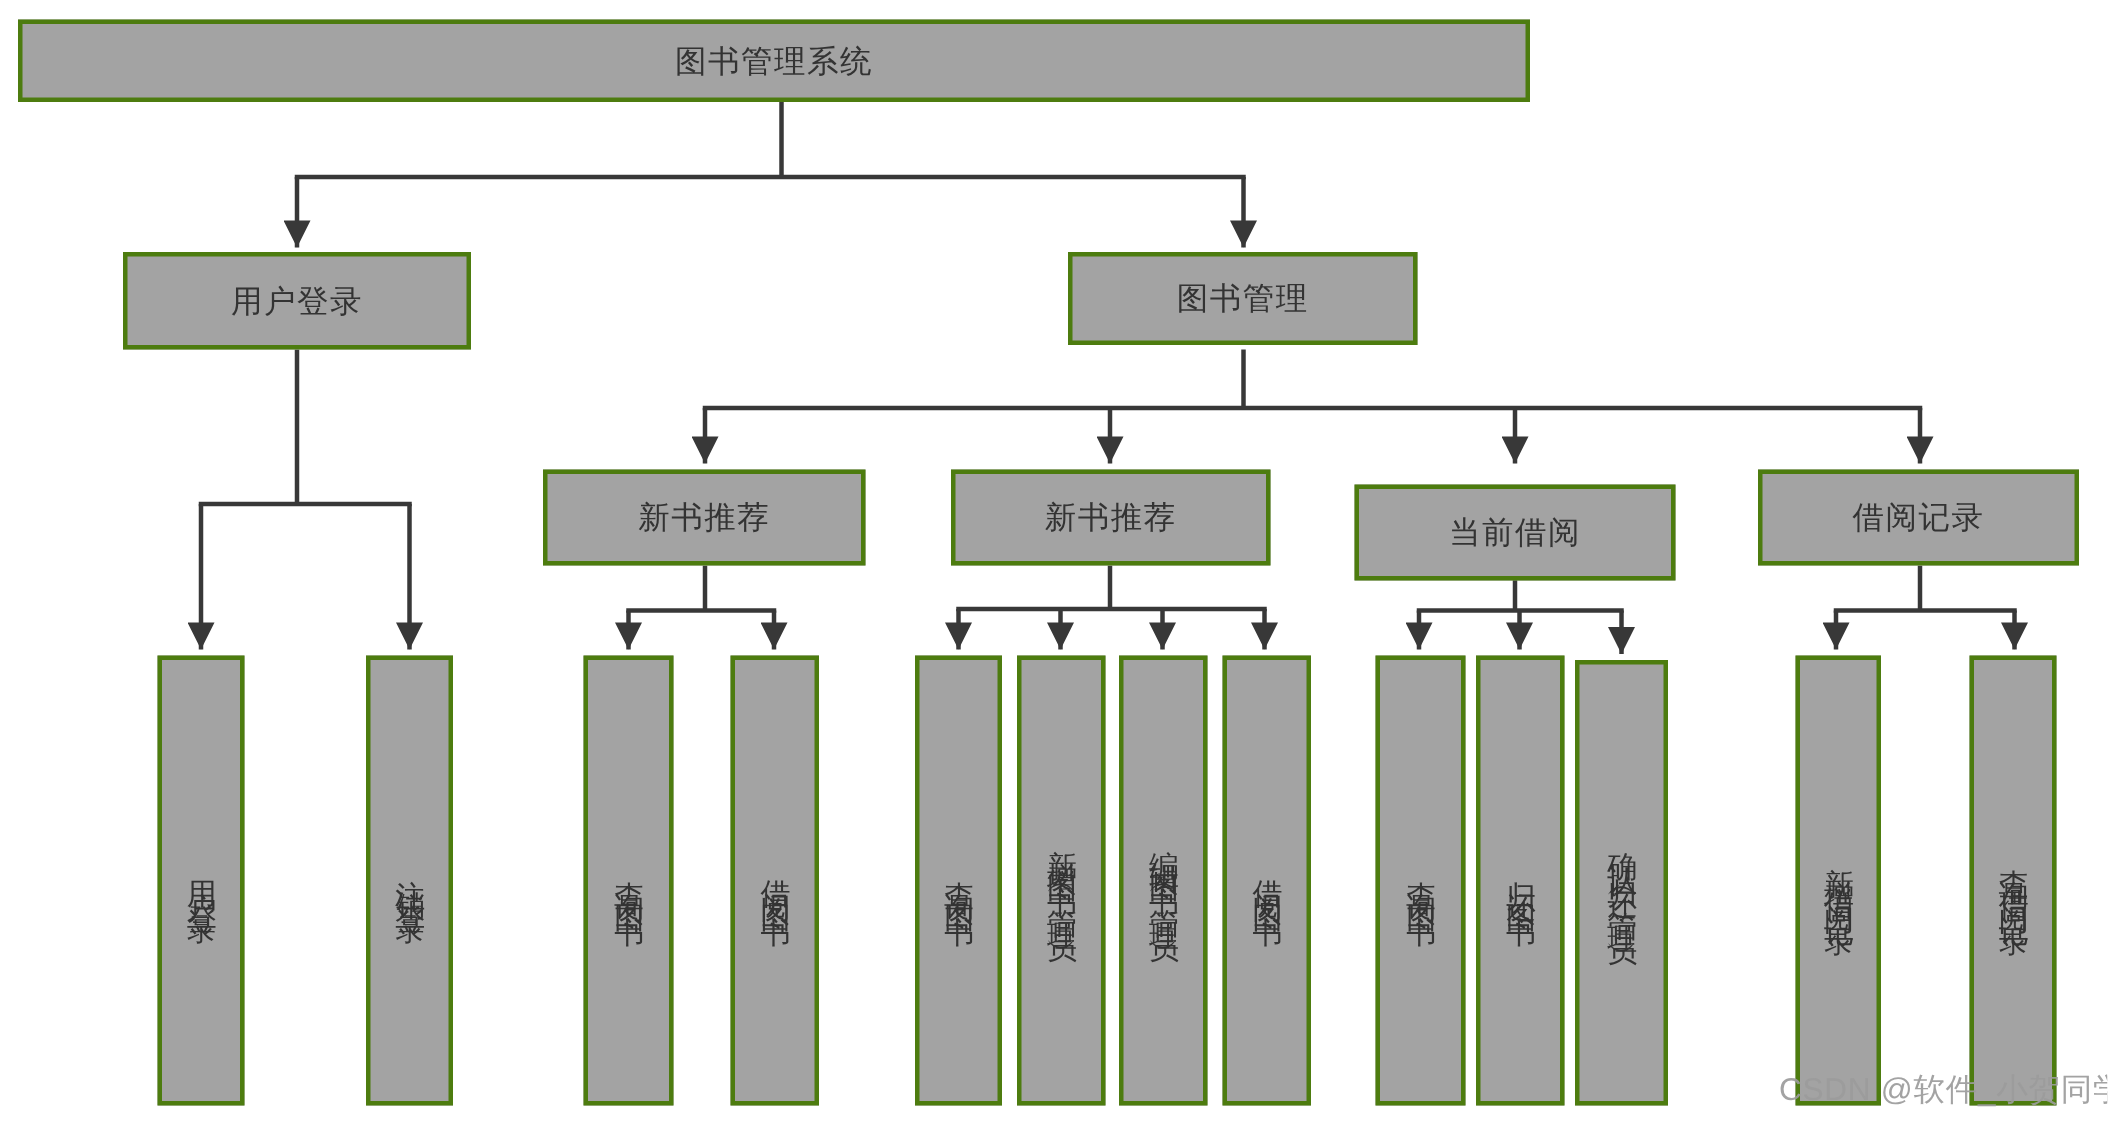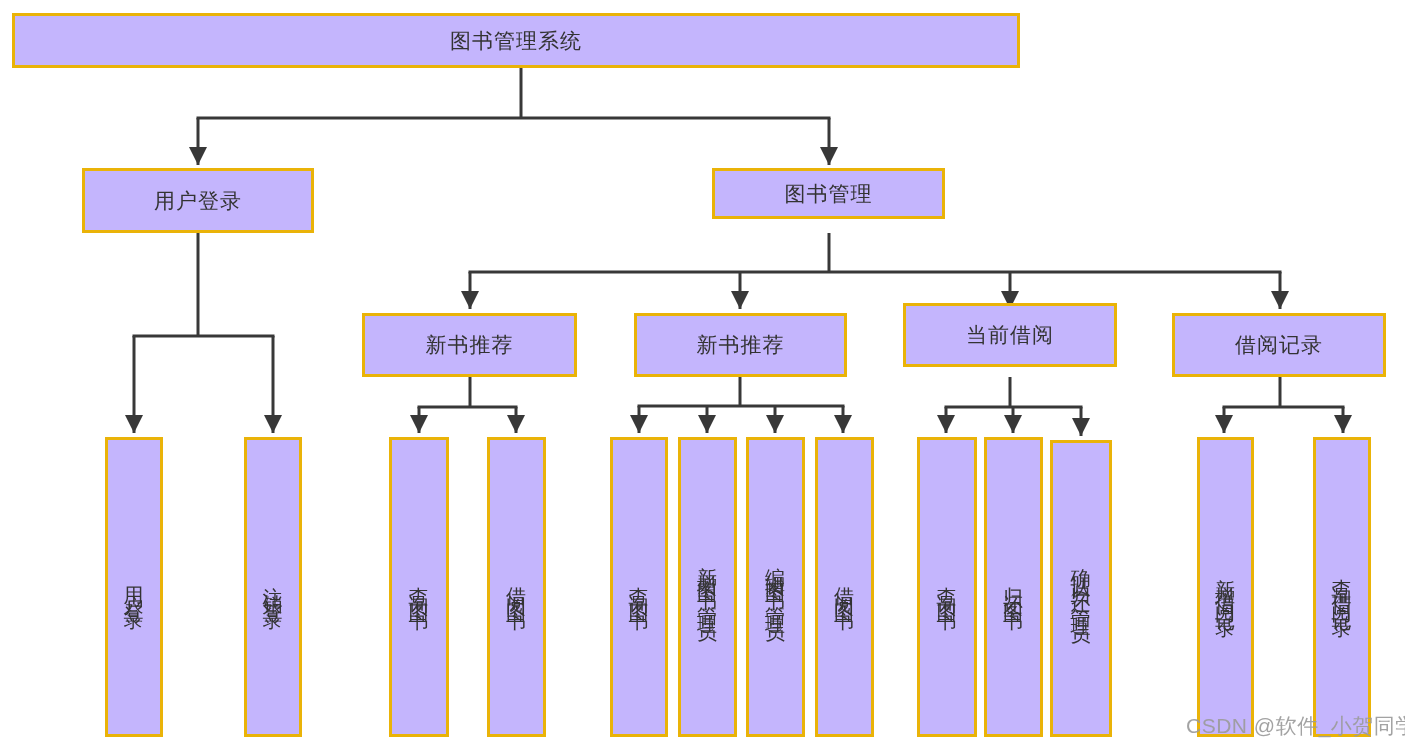--- a/index.html
+++ b/index.html
@@ -2,21 +2,21 @@
 <html><head>
 <meta charset="utf-8">
 <style>
   html,body{margin:0;padding:0;background:#ffffff;}
   .stage{
     position:relative;width:1405px;height:747px;background:#ffffff;overflow:hidden;
     font-family:"Liberation Sans","DejaVu Sans",sans-serif;color:#333333;
   }
   .wires{position:absolute;left:0;top:0;width:1405px;height:747px;z-index:1;}
   .node{
-    position:absolute;box-sizing:border-box;background:#c4b5fd;border:3px solid #eab308;
+    position:absolute;box-sizing:border-box;background:#a3a3a3;border:3px solid #4d7c0f;
     display:flex;align-items:center;justify-content:center;z-index:2;
   }
   .h-label{font-size:21px;letter-spacing:1px;white-space:nowrap;}
   .v-label span{
     writing-mode:vertical-rl;text-orientation:mixed;
     font-size:20px;letter-spacing:8px;line-height:1.1;white-space:nowrap;
   }
   .watermark{
     position:absolute;left:1186px;top:712px;z-index:3;
     font-size:21px;color:rgba(155,155,155,0.92);white-space:nowrap;letter-spacing:0.5px;
@@ -73,25 +73,25 @@
       <line x1="1280" y1="377" x2="1280" y2="407"></line>
       <line x1="1222.5" y1="407" x2="1344.5" y2="407"></line>
       <line x1="1224" y1="407" x2="1224" y2="433" marker-end="url(#arr)"></line>
       <line x1="1343" y1="407" x2="1343" y2="433" marker-end="url(#arr)"></line>
     </g>
   </svg>
 
   <div class="node h-label" style="left:12px;top:13px;width:1008px;height:55px;">图书管理系统</div>
 
   <div class="node h-label" style="left:82px;top:168px;width:232px;height:65px;">用户登录</div>
-  <div class="node h-label" style="left:712px;top:168px;width:233px;height:51px;">图书管理</div>
+  <div class="node h-label" style="left:712px;top:168px;width:233px;height:62px;">图书管理</div>
 
   <div class="node h-label" style="left:362px;top:313px;width:215px;height:64px;text-align:right;">新书推荐</div>
   <div class="node h-label" style="left:634px;top:313px;width:213px;height:64px;">新书推荐</div>
-  <div class="node h-label" style="left:903px;top:303px;width:214px;height:64px;">当前借阅</div>
+  <div class="node h-label" style="left:903px;top:323px;width:214px;height:64px;">当前借阅</div>
   <div class="node h-label" style="left:1172px;top:313px;width:214px;height:64px;">借阅记录</div>
 
   <div class="node v-label" style="left:105px;top:437px;width:58px;height:300px;">
     <span>用户登录</span>
   </div>
   <div class="node v-label" style="left:244px;top:437px;width:58px;height:300px;">
     <span>注销登录</span>
   </div>
 
   <div class="node v-label" style="left:389px;top:437px;width:60px;height:300px;">

